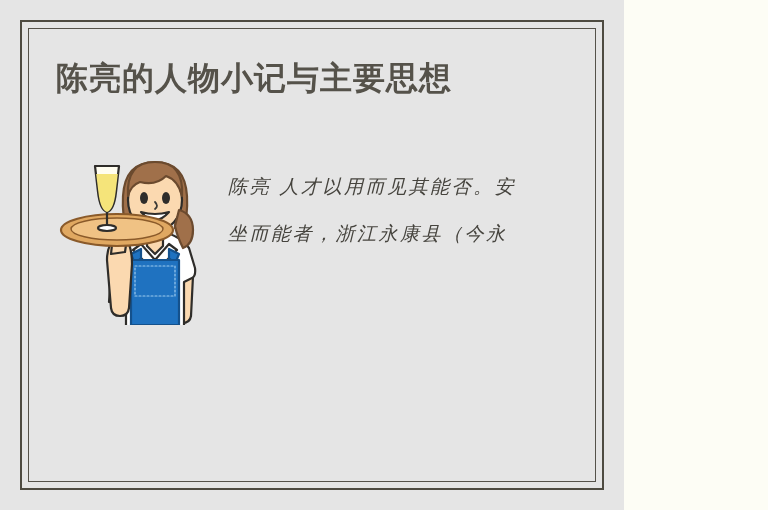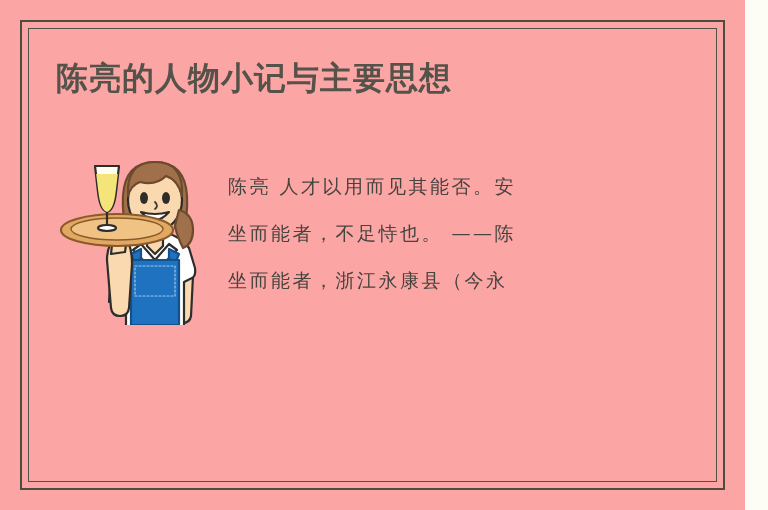--- a/index.html
+++ b/index.html
@@ -9,23 +9,23 @@
   }
   body {
     width: 768px;
     height: 510px;
     overflow: hidden;
     font-family: "Liberation Sans", sans-serif;
   }
 
   #slide {
     position: relative;
-    width: 745px;
+    width: 624px;
     height: 510px;
-    background: #fca5a5;
+    background: #e5e5e5;
     box-sizing: border-box;
   }
 
   
   .frame-outer {
     position: absolute;
     left: 20px;
     top: 20px;
     right: 20px;
     bottom: 20px;
@@ -61,20 +61,21 @@
   .body-text {
     position: absolute;
     left: 228px;
     top: 163px;
     width: 420px;
     font-family: "DejaVu Serif", serif;
     font-size: 19px;
     line-height: 47px;
     letter-spacing: 2.5px;
     color: #46443e;
+    font-style: italic;
   }
   .body-text .line {
     white-space: nowrap;
   }
 
   
   .illustration {
     position: absolute;
     left: 55px;
     top: 140px;
@@ -137,17 +138,16 @@
         <path d="M52 88 l0 -16" stroke="#2f2d2a" stroke-width="2.2" fill="none"></path>
         <ellipse cx="52" cy="88" rx="9" ry="3" fill="#ffffff" stroke="#2f2d2a"></ellipse>
         <path d="M40 26 l24 0 l-3 26 q-2 18 -9 20 q-7 -2 -9 -20 z" fill="#fffdf0" stroke="#2f2d2a"></path>
         <path d="M41.2 34 l21.6 0 l-2.2 18 q-2 18 -8.6 20 q-6.6 -2 -8.6 -20 z" fill="#f5e47a" stroke="none"></path>
       </g>
     </svg>
   </div>
 
   <div class="body-text">
     <div class="line">陈亮  人才以用而见其能否。安</div>
-    <div class="line">坐而能者，不足恃也。  ——陈</div>
     <div class="line">坐而能者，浙江永康县（今永</div>
   </div>
 
 </div>
 
 </body></html>

